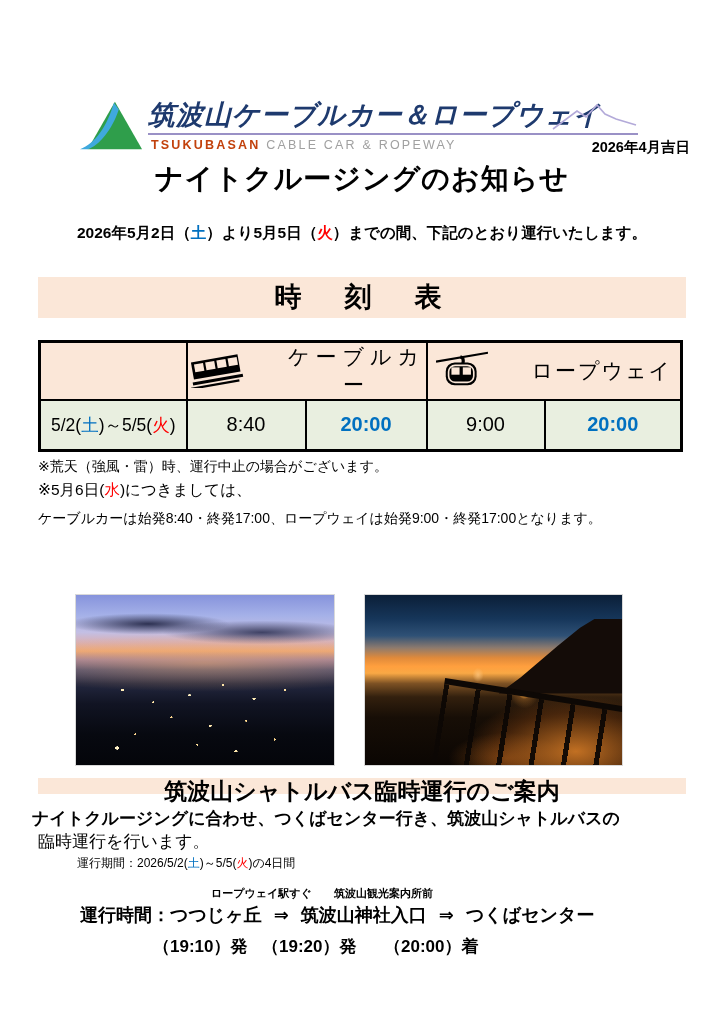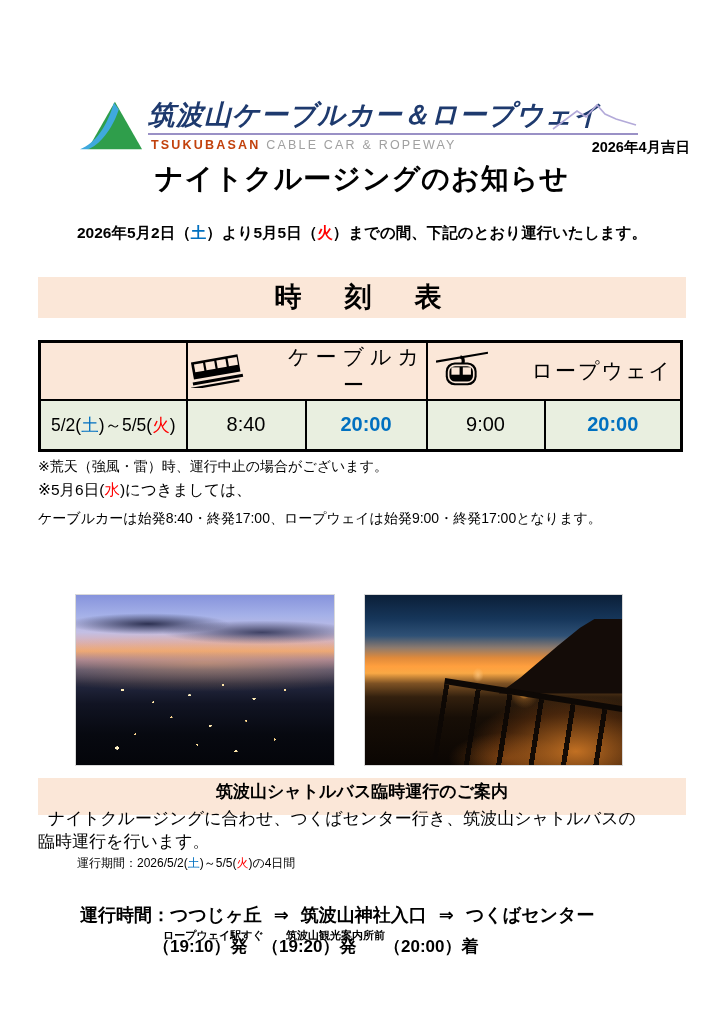--- a/index.html
+++ b/index.html
@@ -19,21 +19,21 @@
   .ridge{position:absolute;left:552px;top:101px;width:88px;height:32px;}
   .issue-date{position:absolute;right:34px;top:138px;font-size:14.5px;font-weight:bold;}
   
   .page-title{position:absolute;left:0;top:160px;width:100%;text-align:center;font-size:28px;font-weight:600;letter-spacing:1px;}
   .announce{position:absolute;left:0;top:223px;width:100%;text-align:center;font-size:15.5px;font-weight:bold;}
   .c-blue{color:#0070c0;}
   .c-red{color:#ff0000;}
   
   .banner{position:absolute;left:38px;width:648px;background:#fbe7d8;text-align:center;}
   .banner.tt{top:277px;height:41px;line-height:41px;font-size:27px;font-weight:bold;letter-spacing:8px;}
-  .banner.bus{top:778px;height:37px;line-height:27px;font-size:17px;font-weight:bold;}
+  .banner.bus{top:778px;height:16px;line-height:27px;font-size:23px;font-weight:bold;}
   
   .timetable{position:absolute;left:38px;top:340px;border-collapse:collapse;border:3px solid #000;table-layout:fixed;}
   .timetable td{border:2px solid #000;text-align:center;vertical-align:middle;padding:0;}
   .tt-head{background:#fbe7d8;height:47px;}
   .tt-head .grp{display:inline-flex;align-items:center;justify-content:center;gap:8px;}
   .grp-label{font-size:21px;font-weight:500;margin-left:36px;}
   .sp-wide{letter-spacing:6px;}
   .sp-narrow{letter-spacing:2px;}
   .tt-cols{height:31px;font-size:16px;font-weight:bold;background:#fff;}
   .tt-data{height:50px;background:#e9efe0;}
@@ -80,24 +80,24 @@
       linear-gradient(180deg,#0b1f38 0%,#16365a 14%,#2f5176 24%,#8c7a6e 31%,#e08a3a 37%,#ff9f3e 42%,#f9a845 46%,#7e5224 52%,#33200e 60%,#170e06 72%,#0b0603 100%);
   }
   .p2-mountain{position:absolute;right:0;top:14%;width:48%;height:44%;background:#140c08;
     -webkit-clip-path:polygon(100% 0,100% 100%,0% 100%,18% 78%,48% 36%,66% 12%,78% 0);
     clip-path:polygon(100% 0,100% 100%,0% 100%,18% 78%,48% 36%,66% 12%,78% 0);}
   .p2-rail{position:absolute;left:26%;right:-6%;bottom:2%;height:46%;
     transform:rotate(9deg);transform-origin:left bottom;
     border-top:6px solid #0d0805;
     background:repeating-linear-gradient(90deg, rgba(12,7,4,0.95) 0 5px, rgba(12,7,4,0) 5px 32px);}
   
-  .s-line1{position:absolute;left:48px;top:807px;font-size:17px;font-weight:400;}
+  .s-line1{position:absolute;left:32px;top:807px;font-size:17px;font-weight:700;}
   .s-line2{position:absolute;left:38px;top:830px;font-size:17px;font-weight:500;}
   .s-period{position:absolute;left:77px;top:855px;font-size:12px;font-weight:400;}
-  .stop-note{position:absolute;top:928px;font-size:11px;font-weight:bold;}
+  .stop-note{position:absolute;top:886px;font-size:11px;font-weight:bold;margin-left:48px;}
   .stop-note.n1{left:163px;}
   .stop-note.n2{left:286px;}
   .route-line{position:absolute;left:80px;top:903px;font-size:18px;font-weight:600;white-space:nowrap;}
   .route-line .arrow{display:inline-block;margin:0 12px;}
   .dep-time{position:absolute;top:935px;font-size:17px;font-weight:600;}
   .dep-time.t1{left:153px;}
   .dep-time.t2{left:262px;}
   .dep-time.t3{left:384px;}
 </style>
 </head>

